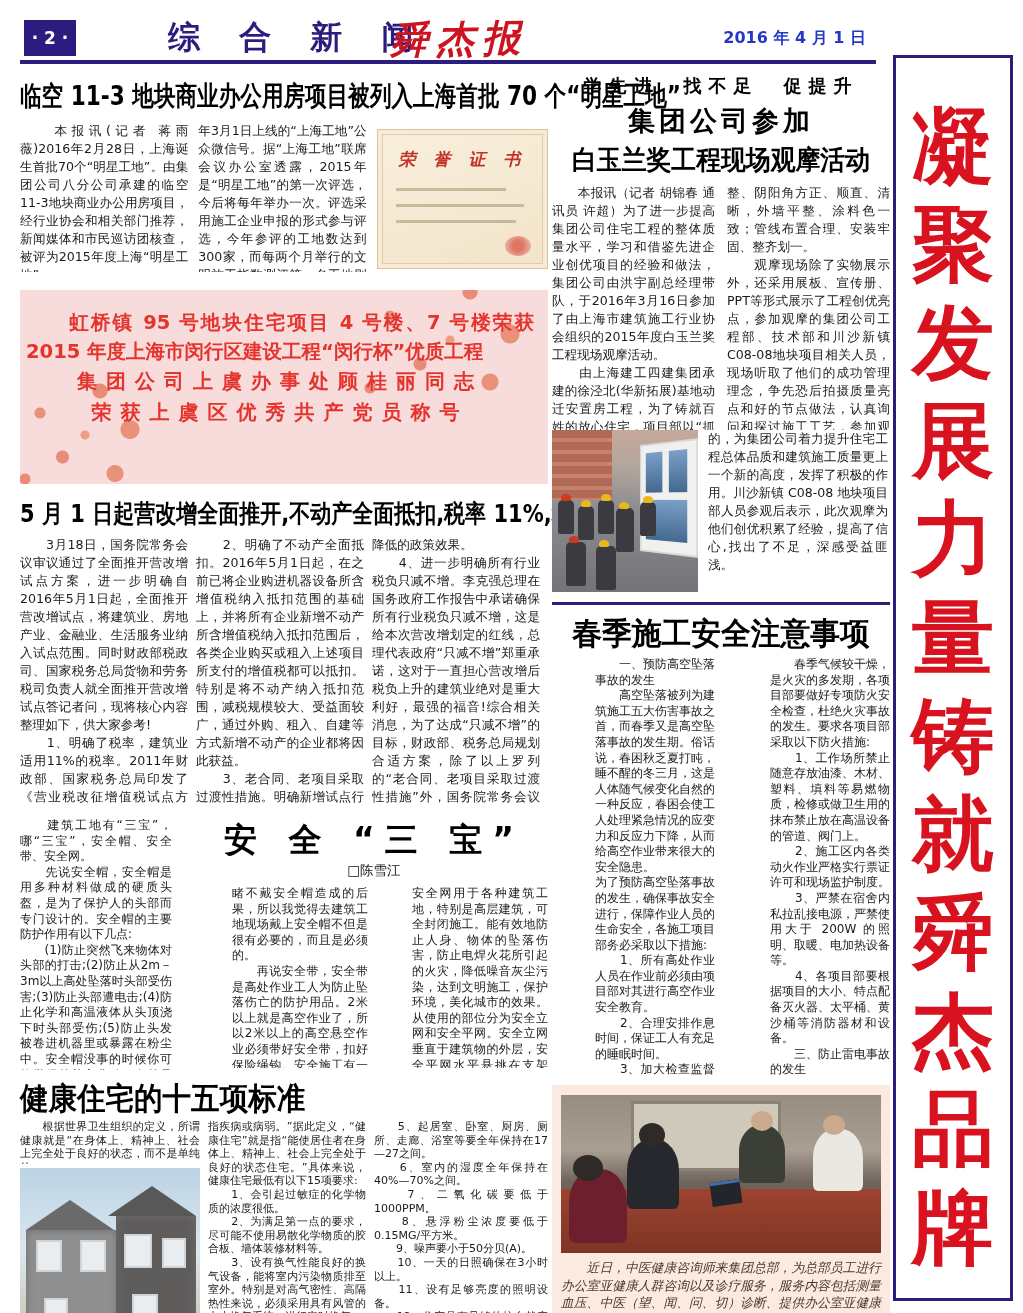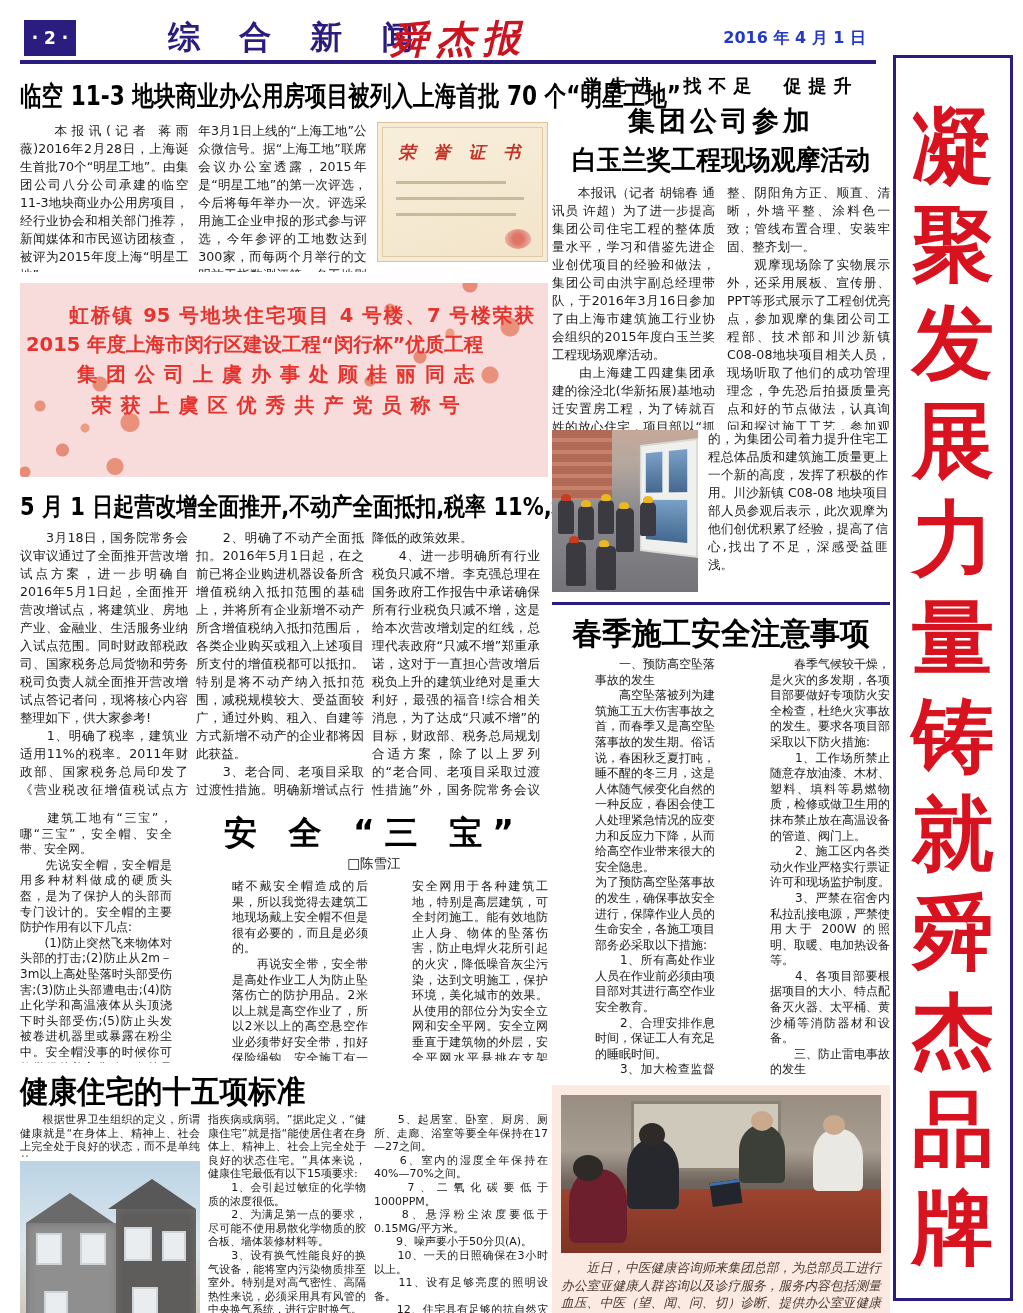--- a/index.html
+++ b/index.html
@@ -20,28 +20,28 @@
   .t12{font-size:12px;line-height:15.6px;}
   .t11{font-size:11px;line-height:13.6px;}
   .clip{overflow:hidden;}
   
   .col-left{position:absolute;left:20px;top:74px;width:528px;}
   .hl{font-weight:bold;color:#000;white-space:nowrap;}
   .a1-head{font-size:27px;transform:scaleX(.80);transform-origin:left center;height:44px;line-height:44px;}
   .a1-body{display:flex;gap:10px;height:150px;margin-top:4px;}
   .a1-c{width:169px;}
   .cert{width:170px;height:138px;position:relative;background:linear-gradient(160deg,#f8efdc,#f2e4c9);
-        border:1px solid #dcc39e;box-shadow:inset 0 0 0 4px #f6ecd6,inset 0 0 0 5px #e2cba6;}
+        border:1px solid #dcc39e;box-shadow:inset 0 0 0 4px #f6ecd6,inset 0 0 0 5px #e2cba6;margin-top:7px;}
   .cert-title{position:absolute;top:18px;width:100%;text-align:center;color:#c23328;font-weight:bold;
               font-size:17px;letter-spacing:6px;font-family:"DejaVu Serif",serif;font-style:italic;}
   .cert-line{position:absolute;left:18px;height:3px;background:#b7a584;opacity:.7;}
   .cert-seal{position:absolute;right:16px;bottom:12px;width:26px;height:20px;border-radius:50%;
              background:radial-gradient(circle,#d85a4a 30%,#e8998c 70%);opacity:.8;}
   
-  .redbox{position:relative;margin-top:11px;height:162px;background:#f8dcdc;padding:18px 14px 14px 6px;overflow:hidden;}
+  .redbox{position:relative;margin-top:18px;height:162px;background:#f8dcdc;padding:18px 14px 14px 6px;overflow:hidden;}
   .rb-line{position:relative;z-index:2;color:#e5342e;font-weight:bold;font-size:19.5px;line-height:29px;text-align:justify;}
   .rb-center{position:relative;z-index:2;color:#e5342e;font-weight:bold;font-size:20px;line-height:31px;
              text-align:center;letter-spacing:9px;}
   .rb-deco{position:absolute;z-index:1;opacity:.55;filter:blur(.4px);
      background:
       radial-gradient(circle at 20% 30%, #e0542c 0 5px, transparent 6px),
       radial-gradient(circle at 60% 10%, #dd4a22 0 7px, transparent 8px),
       radial-gradient(circle at 80% 45%, #e0542c 0 9px, transparent 10px),
       radial-gradient(circle at 35% 70%, #d94c26 0 6px, transparent 7px),
       radial-gradient(circle at 70% 85%, #e0542c 0 8px, transparent 9px),

